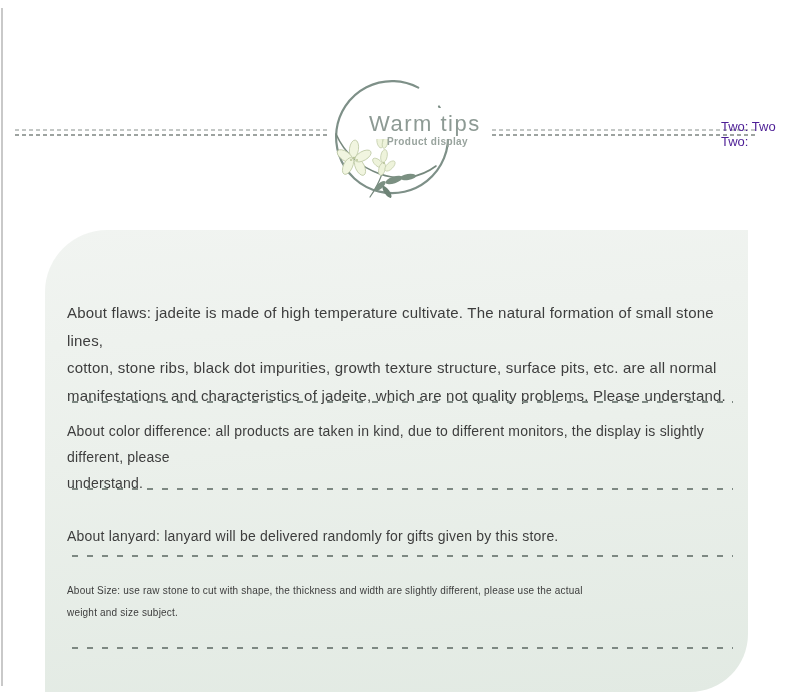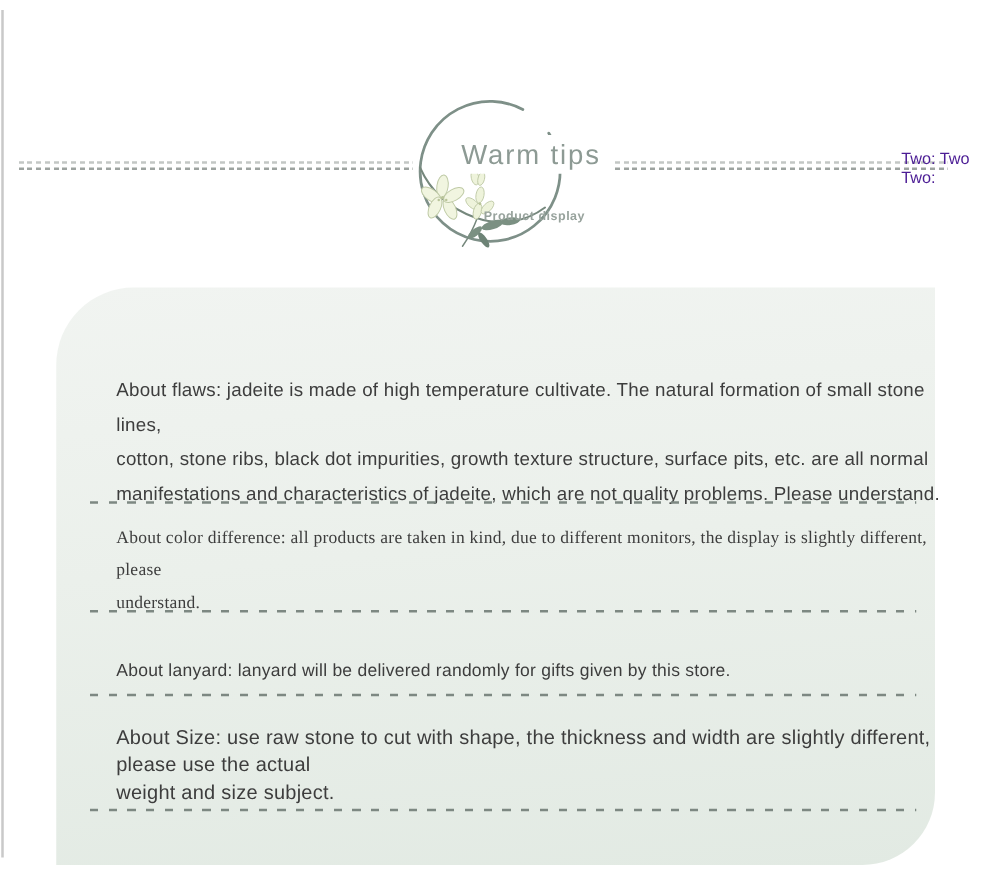--- a/index.html
+++ b/index.html
@@ -36,45 +36,44 @@
     padding:3px 8px 2px 3px;
     white-space:nowrap;
     z-index:3;
   }
   .page-subtitle{
     position:absolute;left:387px;top:136px;
     font-size:10px;font-weight:700;letter-spacing:0.4px;
     color:#98a39d;
     white-space:nowrap;
     z-index:3;
-    margin-top:32px;
   }
   .side-note{
     position:absolute;left:721px;top:120px;
     font-size:13px;line-height:14.5px;color:#4c1d95;
     white-space:nowrap;
     z-index:4;
   }
   
   .card{
     position:absolute;left:45px;top:230px;
     width:703px;height:462px;
     border-radius:62px 0 58px 0;
     background:linear-gradient(175deg,#f1f4f1 0%,#ebf0eb 45%,#e2eae3 100%);
   }
   .tip{
-    position:absolute;left:48px;width:660px;margin:0;
+    position:absolute;left:22px;width:660px;margin:0;
     color:#3d3d3d;
     white-space:pre-line;
     letter-spacing:0.2px;
   }
   .tip-1{top:69px;font-size:15px;line-height:27.5px;}
-  .tip-2{top:188px;font-size:14px;line-height:26px;font-family:Liberation Serif, serif;}
+  .tip-2{top:188px;font-size:14px;line-height:26px;}
   .tip-3{top:281px;font-size:14px;line-height:26px;margin-top:12px;}
-  .tip-4{top:350px;font-size:16px;line-height:22px;}
+  .tip-4{top:350px;font-size:10px;line-height:22px;}
   .divider{
     position:absolute;left:27px;width:661px;height:1.6px;
     background:repeating-linear-gradient(90deg,#7d8882 0 6.5px,transparent 6.5px 15px);
   }
   .divider-1{top:171px;}
   .divider-2{top:258px;}
   .divider-3{top:325px;}
   .divider-4{top:417px;}
 </style>
 </head>

